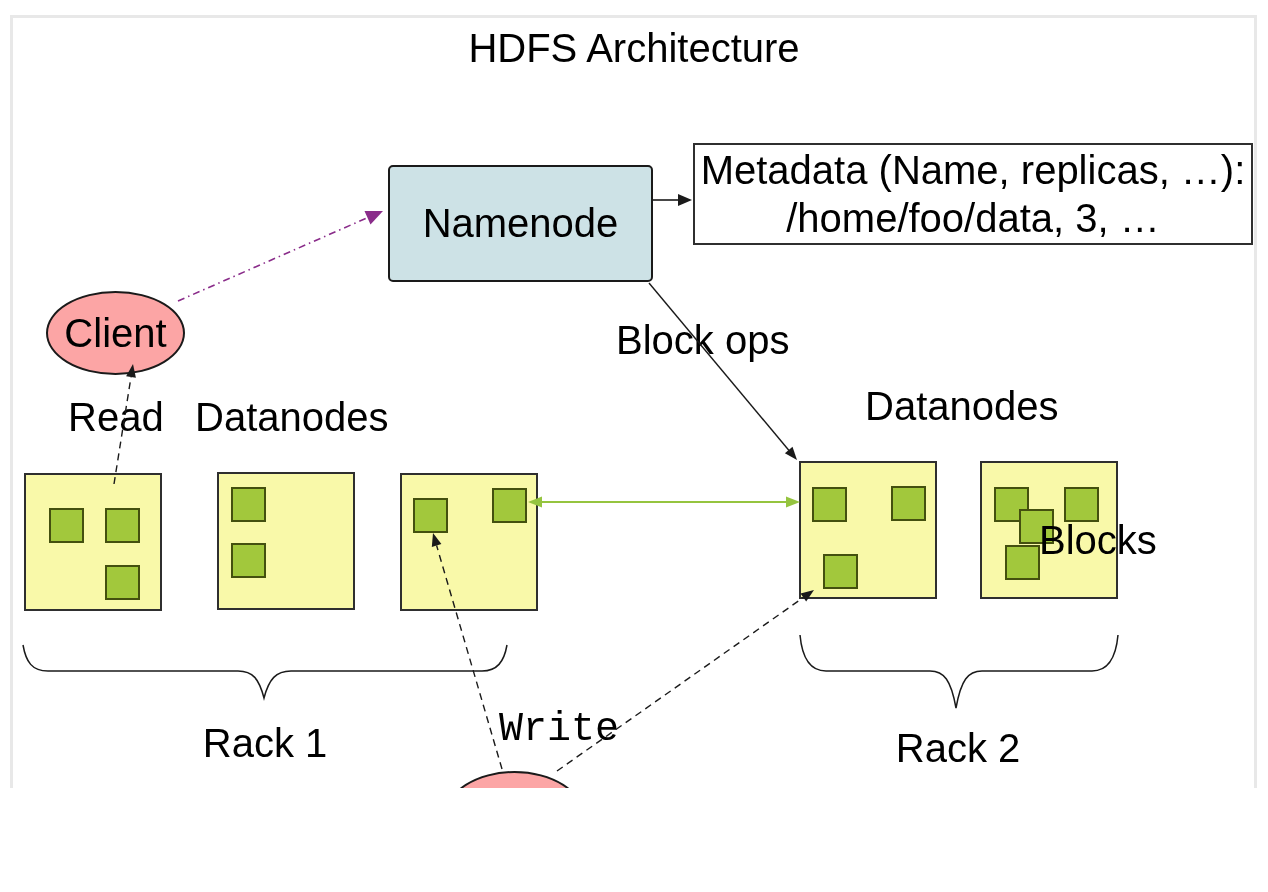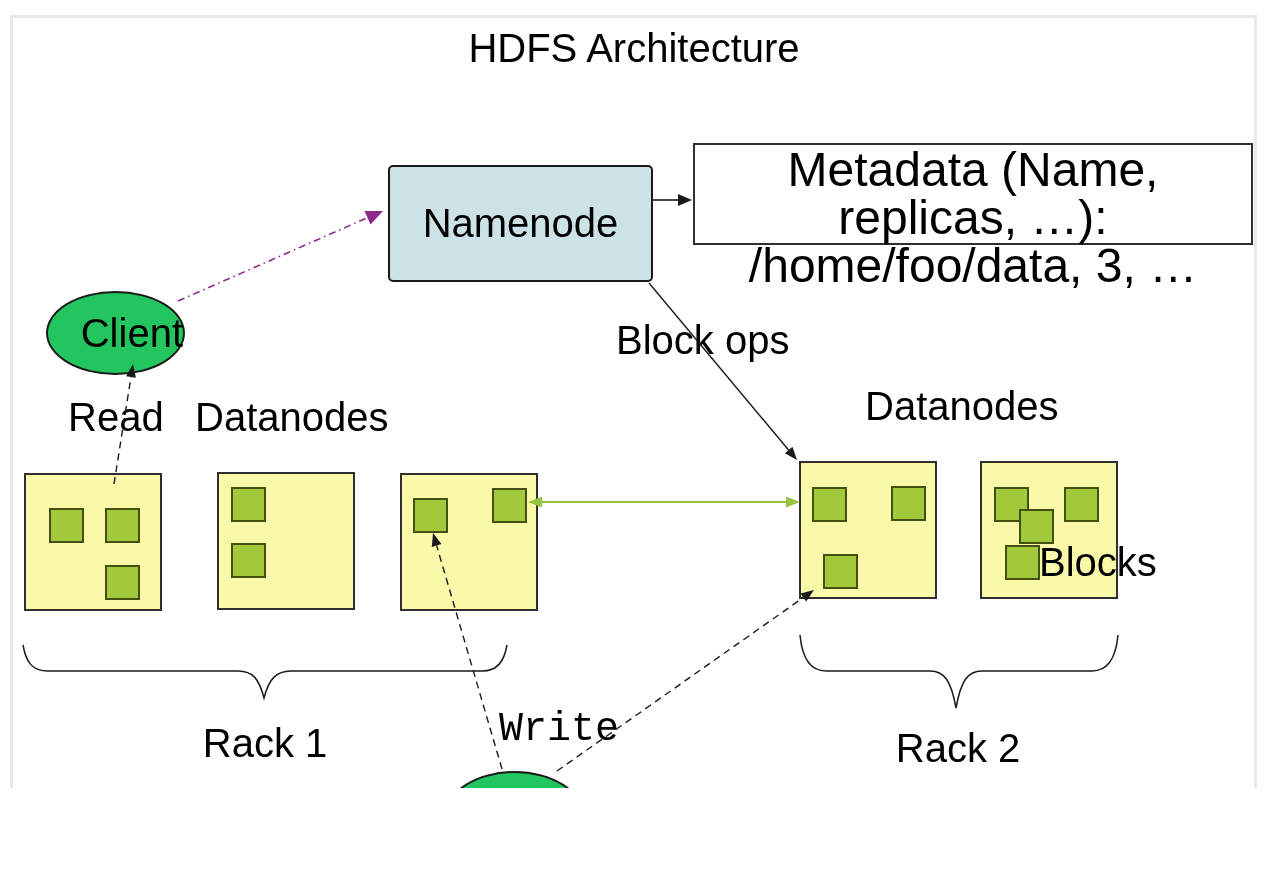--- a/index.html
+++ b/index.html
@@ -22,26 +22,26 @@
   #namenode{
     left:388px;top:165px;width:265px;height:117px;
     background:#cde2e6;border:2px solid #1a1a1a;border-radius:5px;
     display:flex;align-items:center;justify-content:center;
     font-size:40px;box-sizing:border-box;
   }
   
   #metadata-box{
     left:693px;top:143px;width:560px;height:102px;
     background:#ffffff;border:2px solid #2f2f2f;box-sizing:border-box;
-    text-align:center;font-size:48px;line-height:48px;padding-top:1px;
+    text-align:center;font-size:40px;line-height:48px;padding-top:1px;
   }
   
   .client{
-    background:#22c55e;border:2px solid #1a1a1a;border-radius:50%;
-    display:flex;align-items:center;justify-content:flex-end;
+    background:#fca5a5;border:2px solid #1a1a1a;border-radius:50%;
+    display:flex;align-items:center;justify-content:center;
     font-size:40px;box-sizing:border-box;
   }
   #client-top{left:46px;top:291px;width:139px;height:84px;}
   #client-bottom{left:445px;top:771px;width:139px;height:89px;}
 
   
   .datanode{
     position:absolute;width:138px;height:138px;background:#f9f9a9;
     border:2px solid #2f2f2f;box-sizing:border-box;
   }
@@ -106,21 +106,21 @@
     <div class="block" style="left:82px;top:24px;"></div>
     <div class="block" style="left:37px;top:46px;"></div>
     <div class="block" style="left:23px;top:82px;"></div>
   </div>
 
   <div class="lbl" style="left:616px;top:320px;">Block ops</div>
   <div class="lbl" style="left:68px;top:397px;">Read</div>
   <div class="lbl" style="left:195px;top:397px;">Datanodes</div>
   <div class="lbl" style="left:865px;top:386px;">Datanodes</div>
   <div class="lbl" style="left:499px;top:710px;font-family:Liberation Mono, monospace;">Write</div>
-  <div class="lbl" style="left:1039px;top:542px;">Blocks</div>
+  <div class="lbl" style="left:1039px;top:520px;">Blocks</div>
   <div class="lbl" style="left:265px;top:723px;transform:translateX(-50%);">Rack 1</div>
   <div class="lbl" style="left:958px;top:728px;transform:translateX(-50%);">Rack 2</div>
 
   <svg id="overlay" width="1268" height="892" viewBox="0 0 1268 892">
 
     <g>
       <line x1="653" y1="200" x2="680" y2="200" stroke="#1a1a1a" stroke-width="1.6"></line>
       <polygon points="692,200 678,194 678,206" fill="#1a1a1a"></polygon>
     </g>
 

